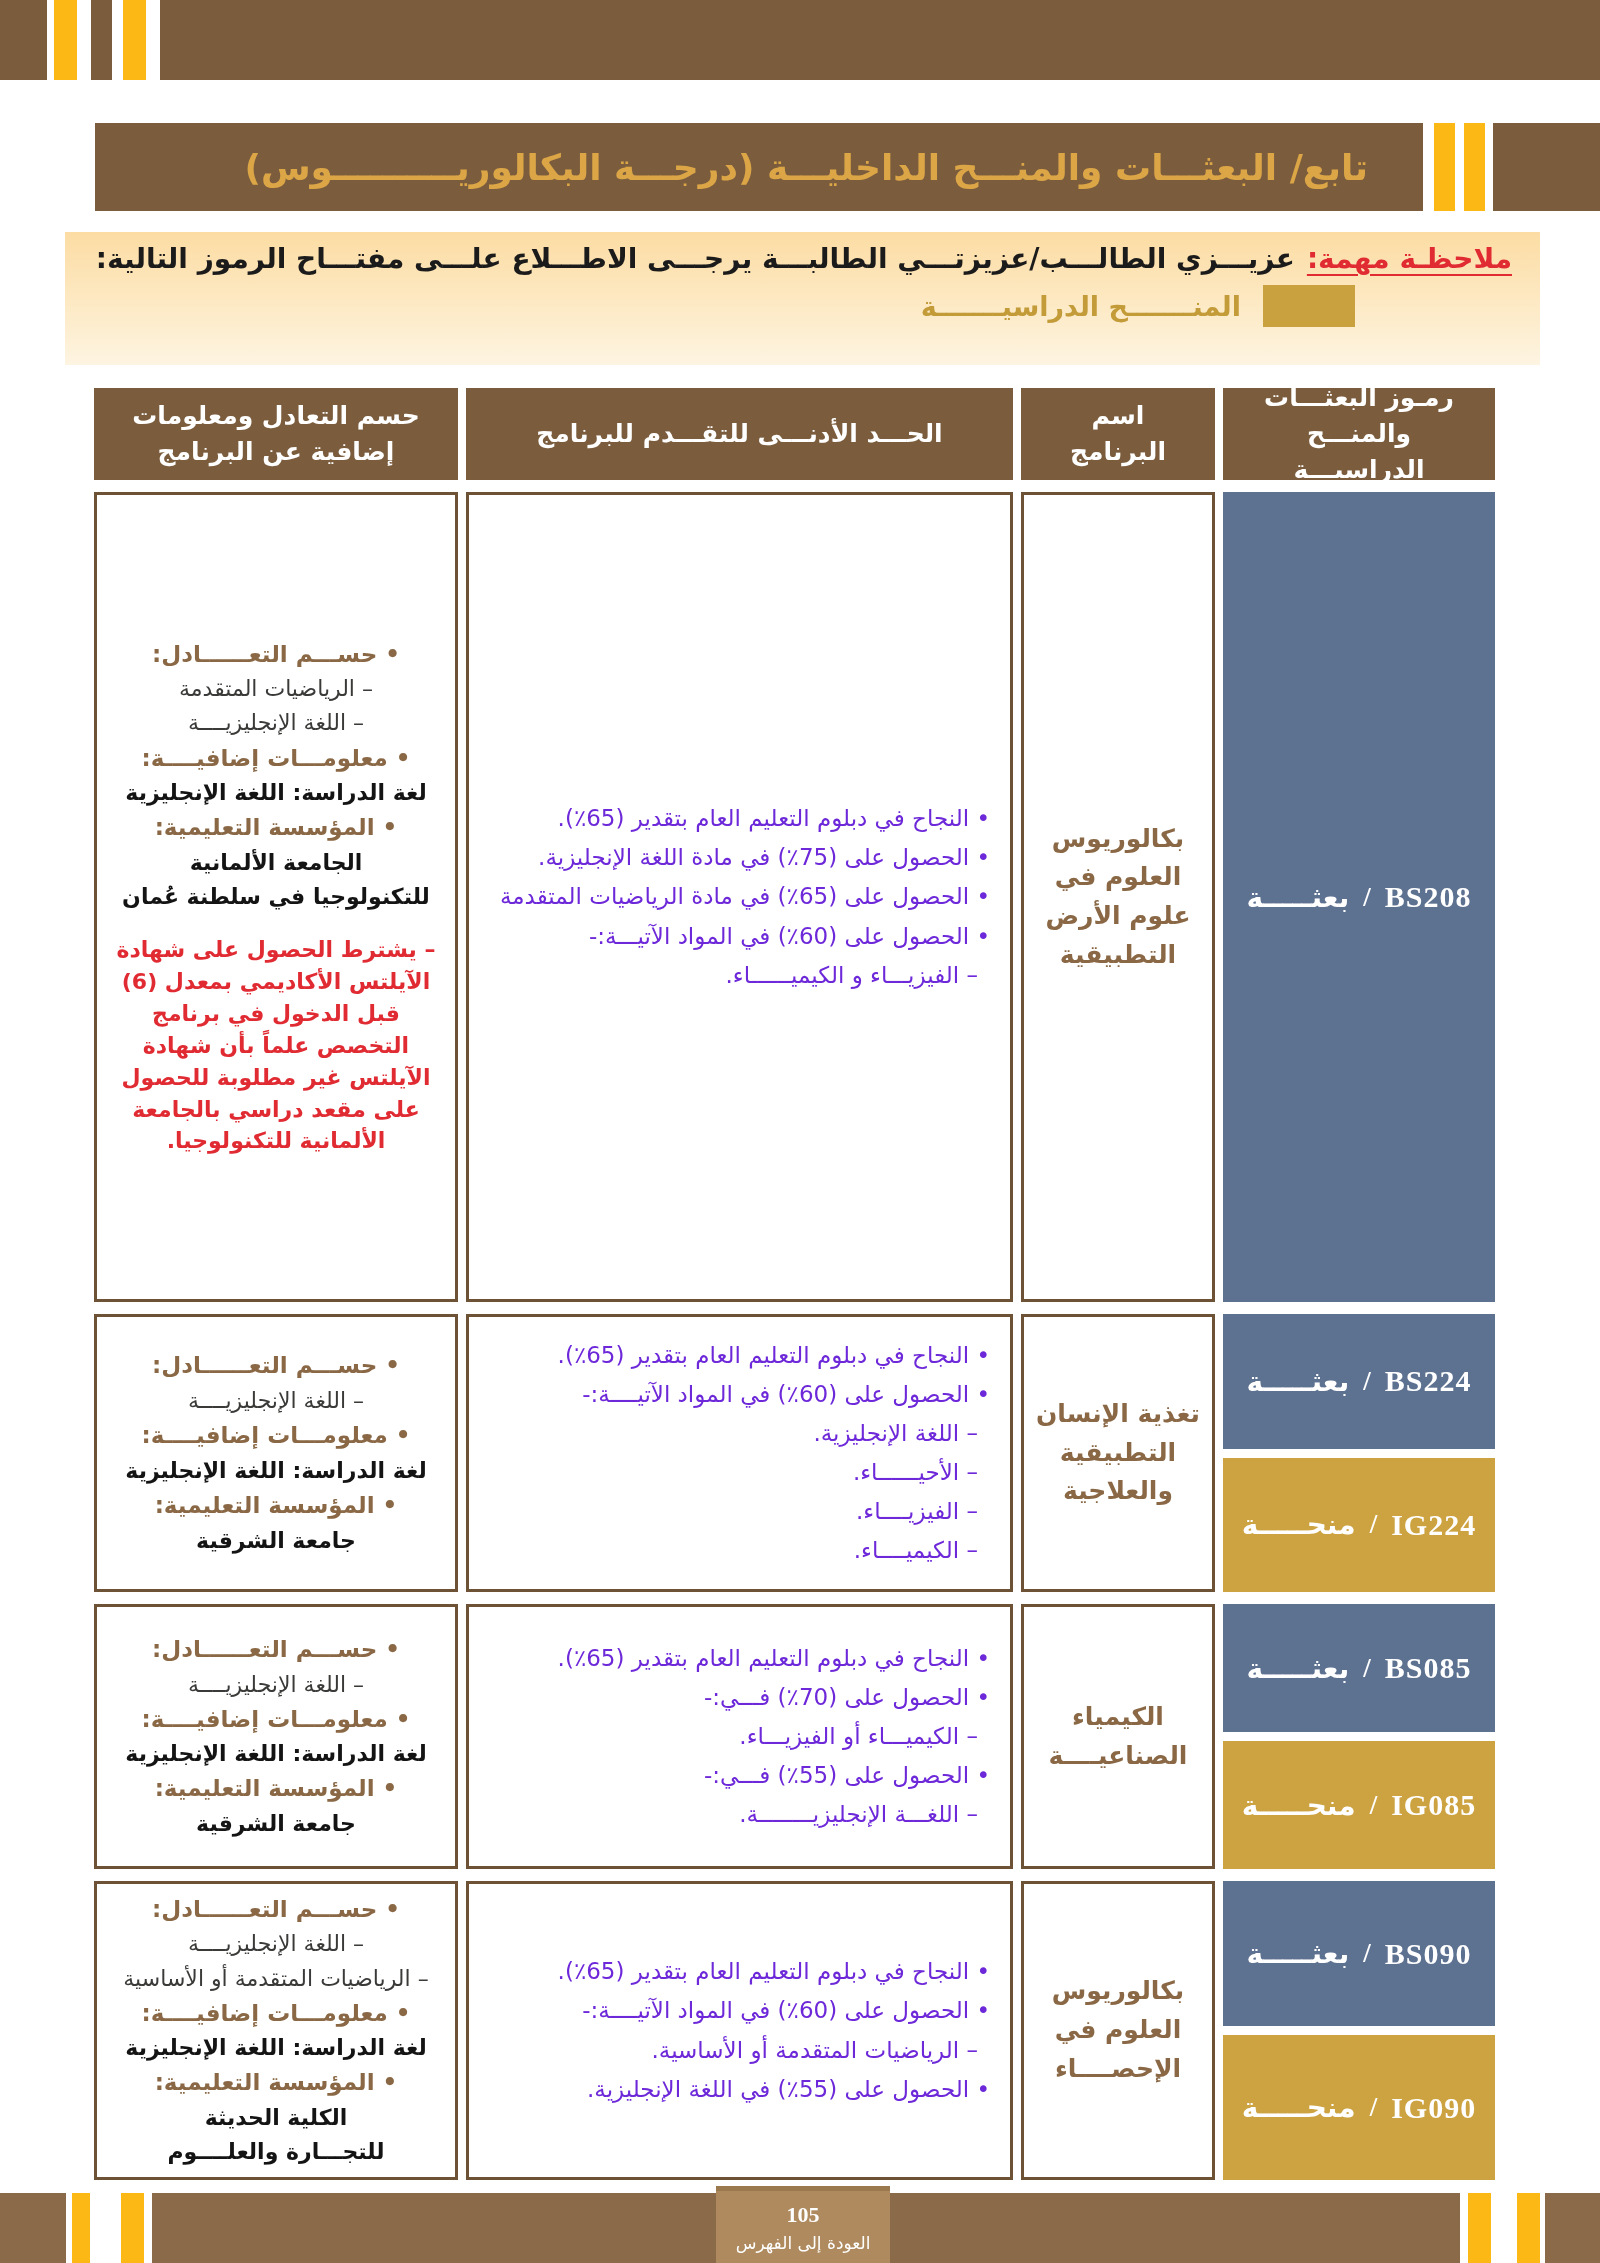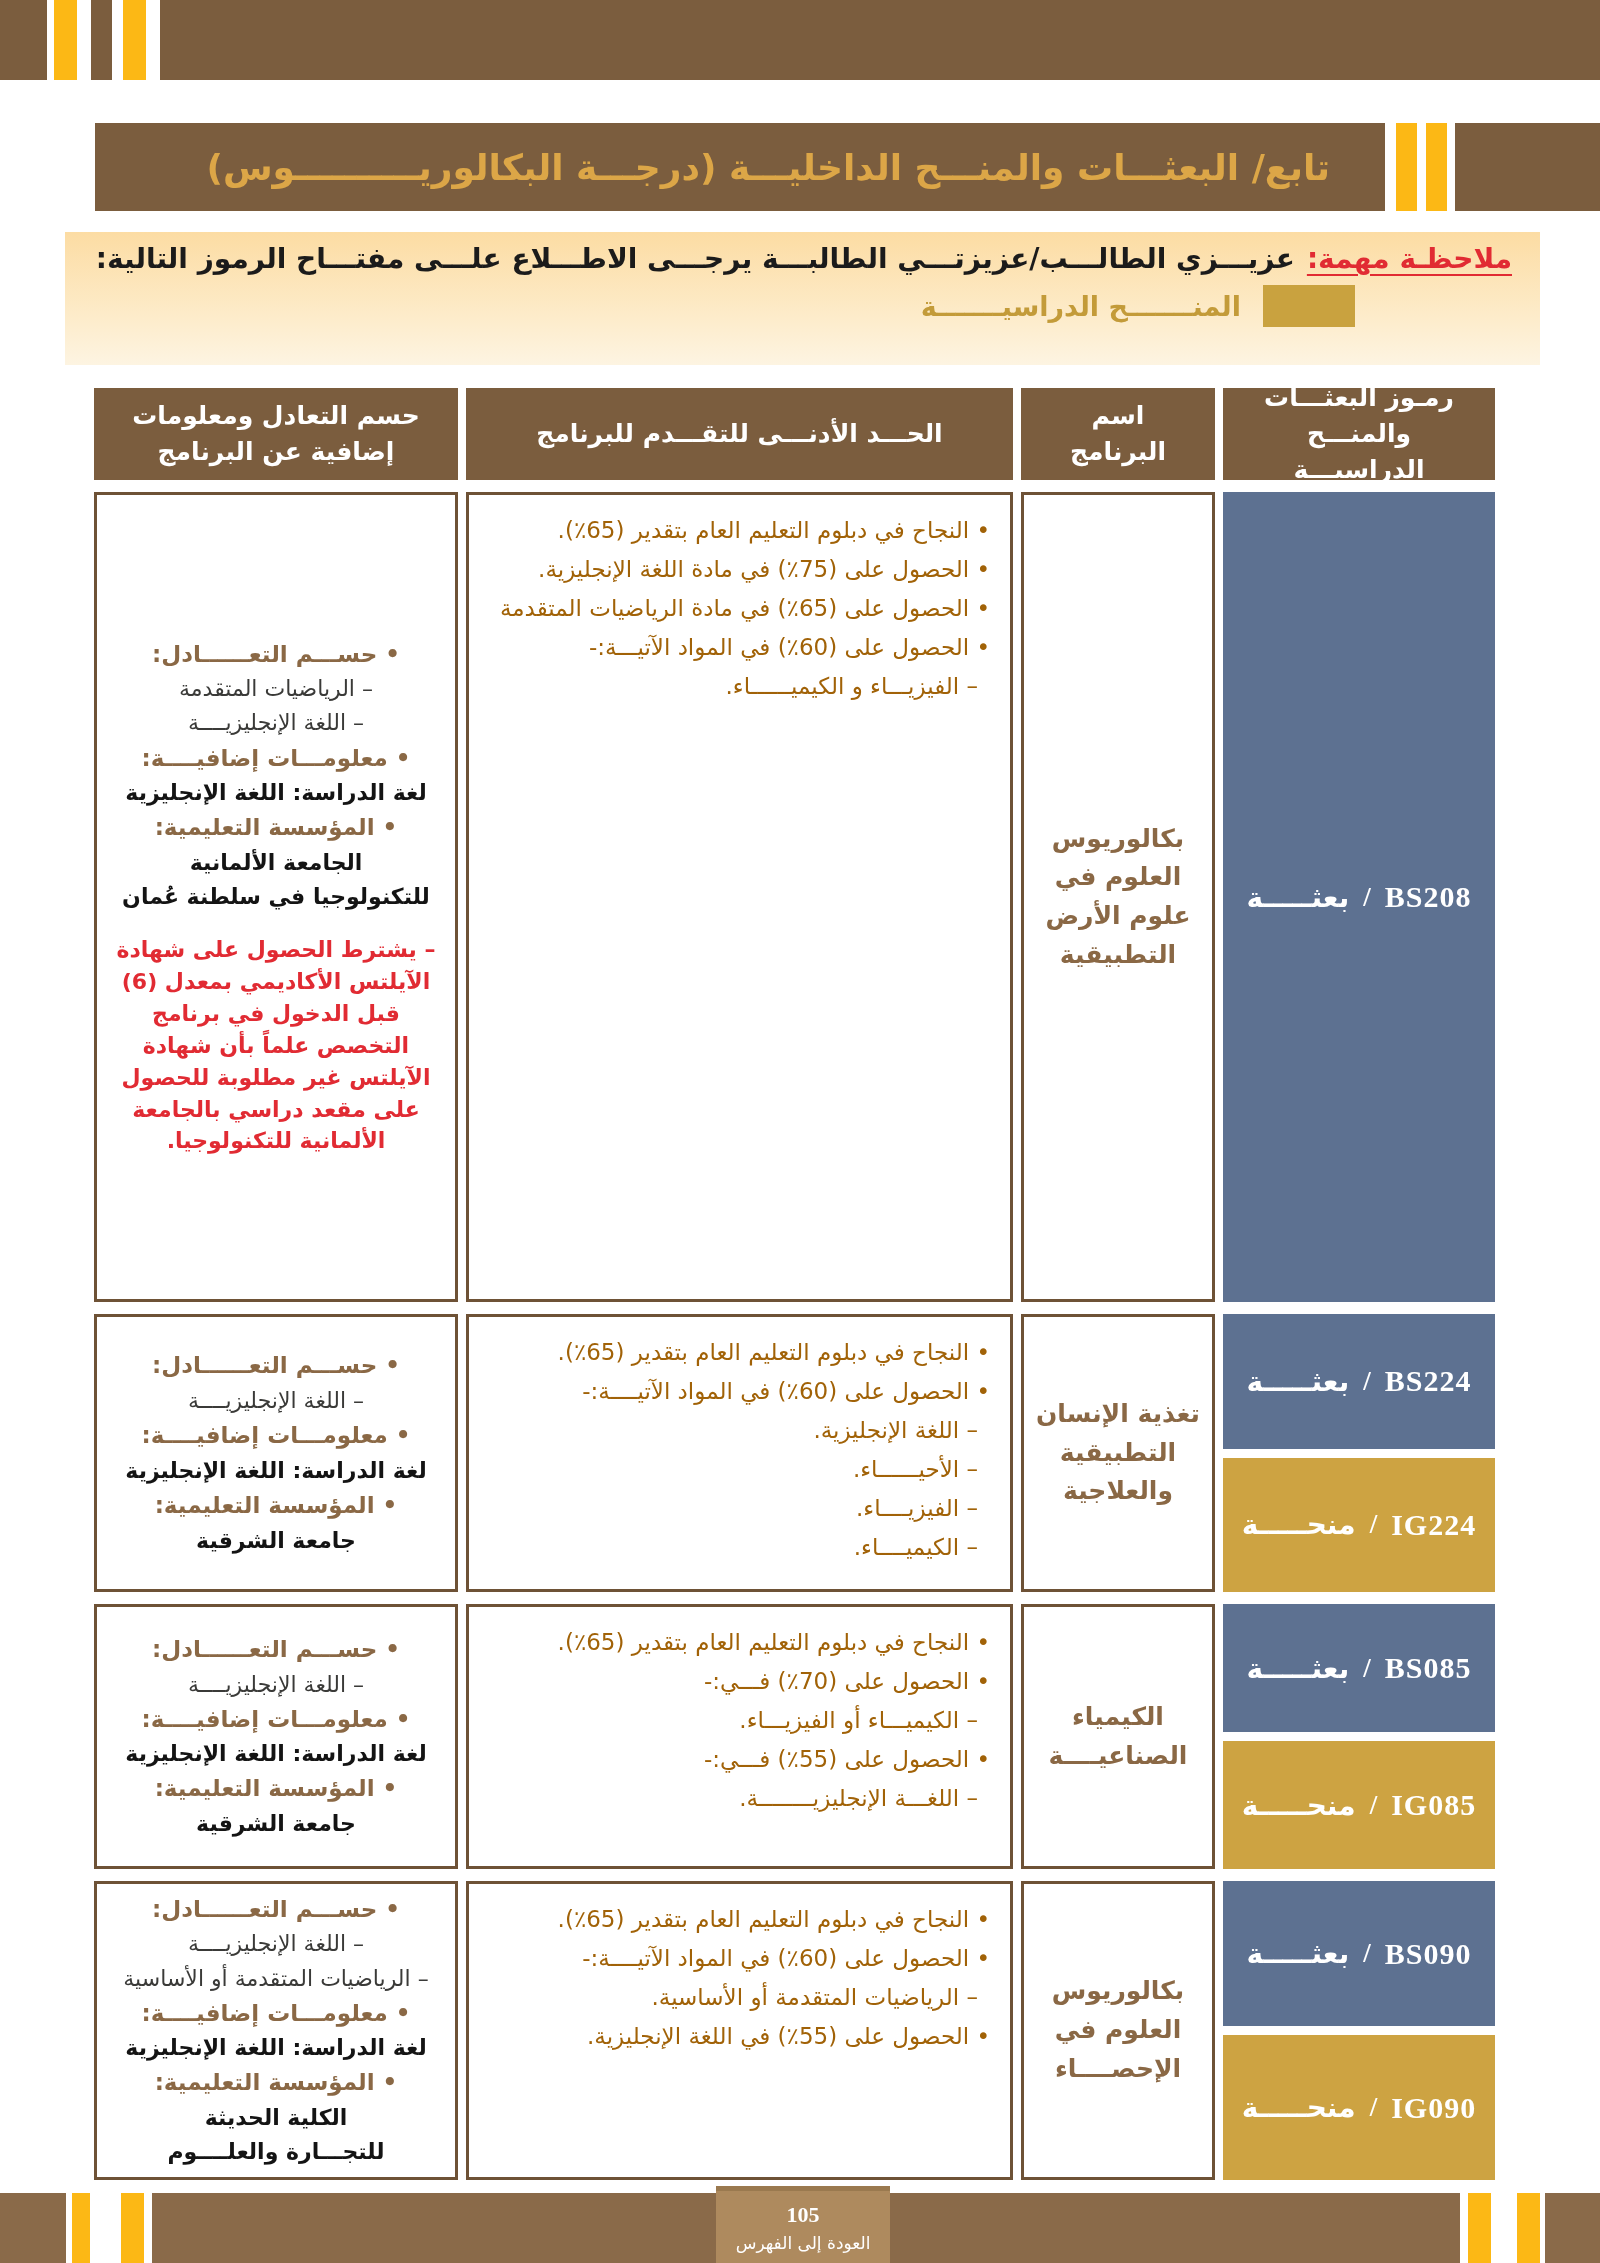--- a/index.html
+++ b/index.html
@@ -8,21 +8,21 @@
 
   
   .top-bar{position:absolute;top:0;left:0;width:1600px;height:80px;display:flex;direction:ltr;}
   .seg{height:100%;}
   .seg.brown{background:#7b5d3e;}
   .seg.gold{background:#fcb815;}
   .seg.white{background:#ffffff;}
 
   
   .header-row{position:absolute;top:123px;left:0;width:1600px;height:88px;display:flex;direction:ltr;}
-  .title-bar{width:1290px;background:#7b5d3e;display:flex;align-items:center;justify-content:flex-end;}
+  .title-bar{width:1290px;background:#7b5d3e;display:flex;align-items:center;justify-content:flex-end;padding-left:38px;}
   .title-text{direction:rtl;color:#dca647;font-weight:bold;font-size:36px;padding-right:55px;white-space:nowrap;}
 
   
   .note-box{position:absolute;top:232px;left:65px;width:1475px;height:133px;
             background:linear-gradient(180deg,#fcdca3 0%,#fdeccb 65%,#fdf4e2 100%);}
   .note-line{padding:10px 28px 0 0;font-size:28px;font-weight:bold;color:#1b1b1b;text-align:right;white-space:nowrap;}
   .note-label{color:#e12b33;text-decoration:underline;text-underline-offset:6px;margin-left:12px;}
   .legend{display:flex;align-items:center;padding-right:185px;gap:95px;margin-top:10px;}
   .legend-item{display:flex;align-items:center;gap:22px;}
   .swatch{width:92px;height:42px;display:inline-block;}
@@ -45,22 +45,22 @@
   .code-block{flex:1;display:flex;align-items:center;justify-content:center;gap:14px;direction:ltr;color:#ffffff;}
   .code-block.scholarship{background:#5d7191;}
   .code-block.grant{background:#cda342;}
   .code-type{font-size:28px;font-weight:bold;}
   .code-sep{font-size:27px;font-weight:bold;font-family:"Liberation Serif",serif;}
   .code-id{font-size:30px;font-weight:bold;font-family:"Liberation Serif",serif;letter-spacing:1px;}
 
   .program-cell{display:flex;align-items:center;justify-content:center;text-align:center;
                 color:#8a6845;font-weight:bold;font-size:25px;line-height:1.55;padding:0 8px;}
 
-  .req-cell{display:flex;flex-direction:column;text-align:right;
-            padding:16px 20px 16px 12px;font-size:23px;line-height:1.7;color:#a16207;}
+  .req-cell{display:flex;flex-direction:column;justify-content:center;text-align:right;
+            padding:16px 20px 16px 12px;font-size:23px;line-height:1.7;color:#6d28d9;}
   .req-line.sub{padding-right:12px;}
 
   .info-cell{display:flex;flex-direction:column;justify-content:center;text-align:center;
              padding:14px 10px;font-size:22px;line-height:1.55;color:#2a2a28;}
   .info-line.brown{color:#8a6845;font-weight:bold;font-size:23px;}
   .info-line.plain{color:#3a3a38;}
   .info-line.bold{color:#141414;font-weight:bold;}
   .info-line.red{color:#e12b33;font-weight:bold;line-height:1.45;margin-top:20px;}
 
   

